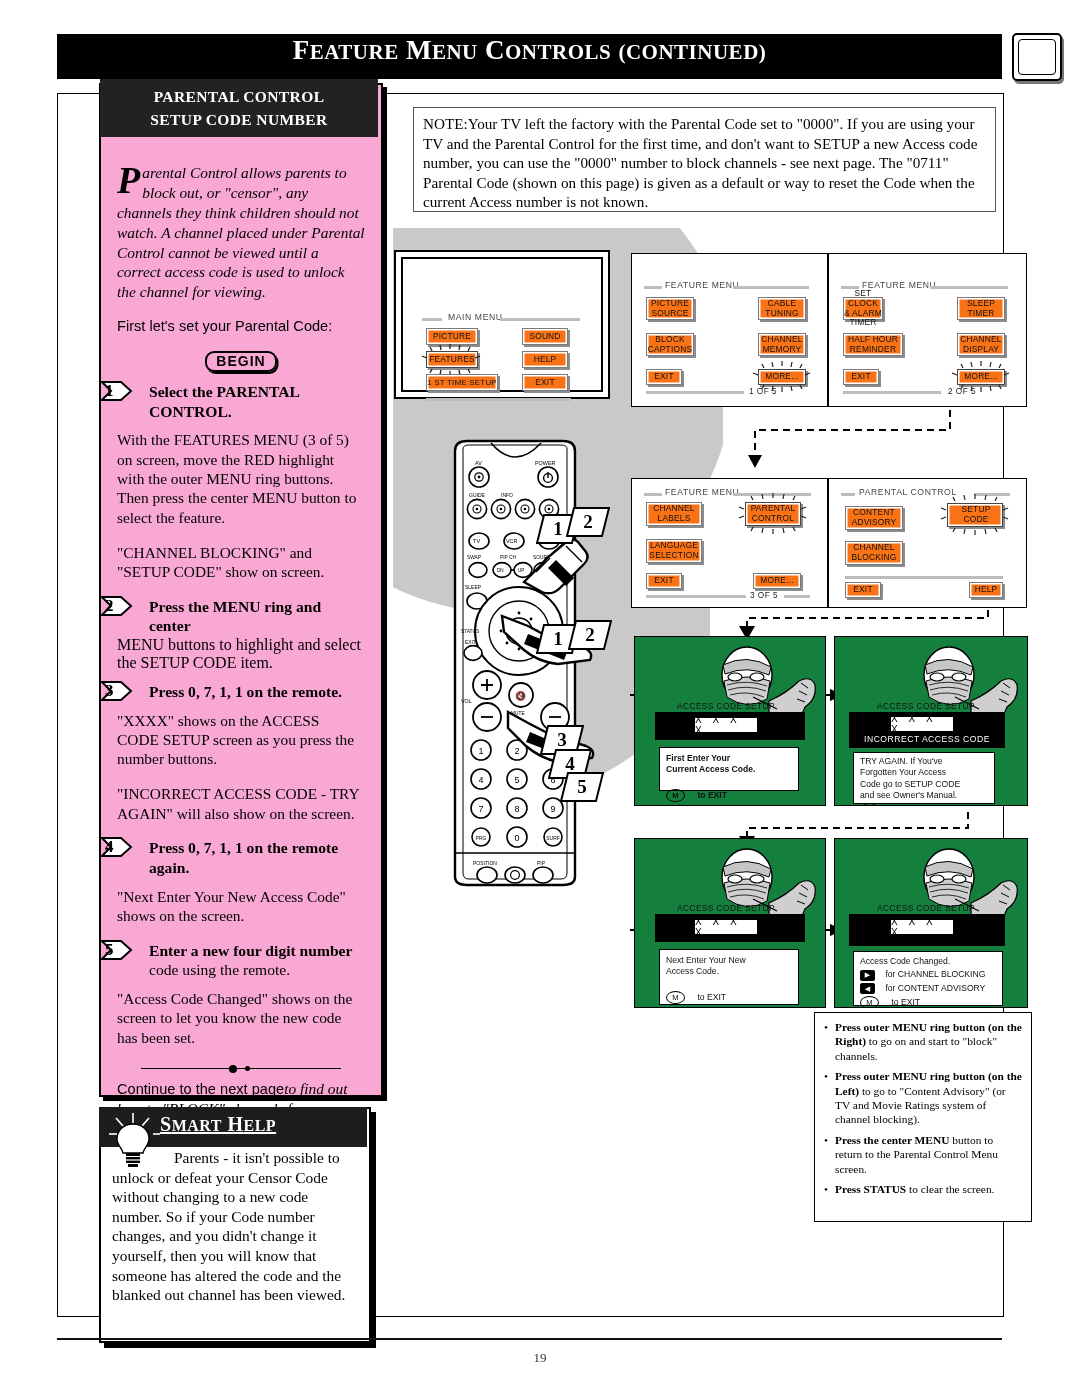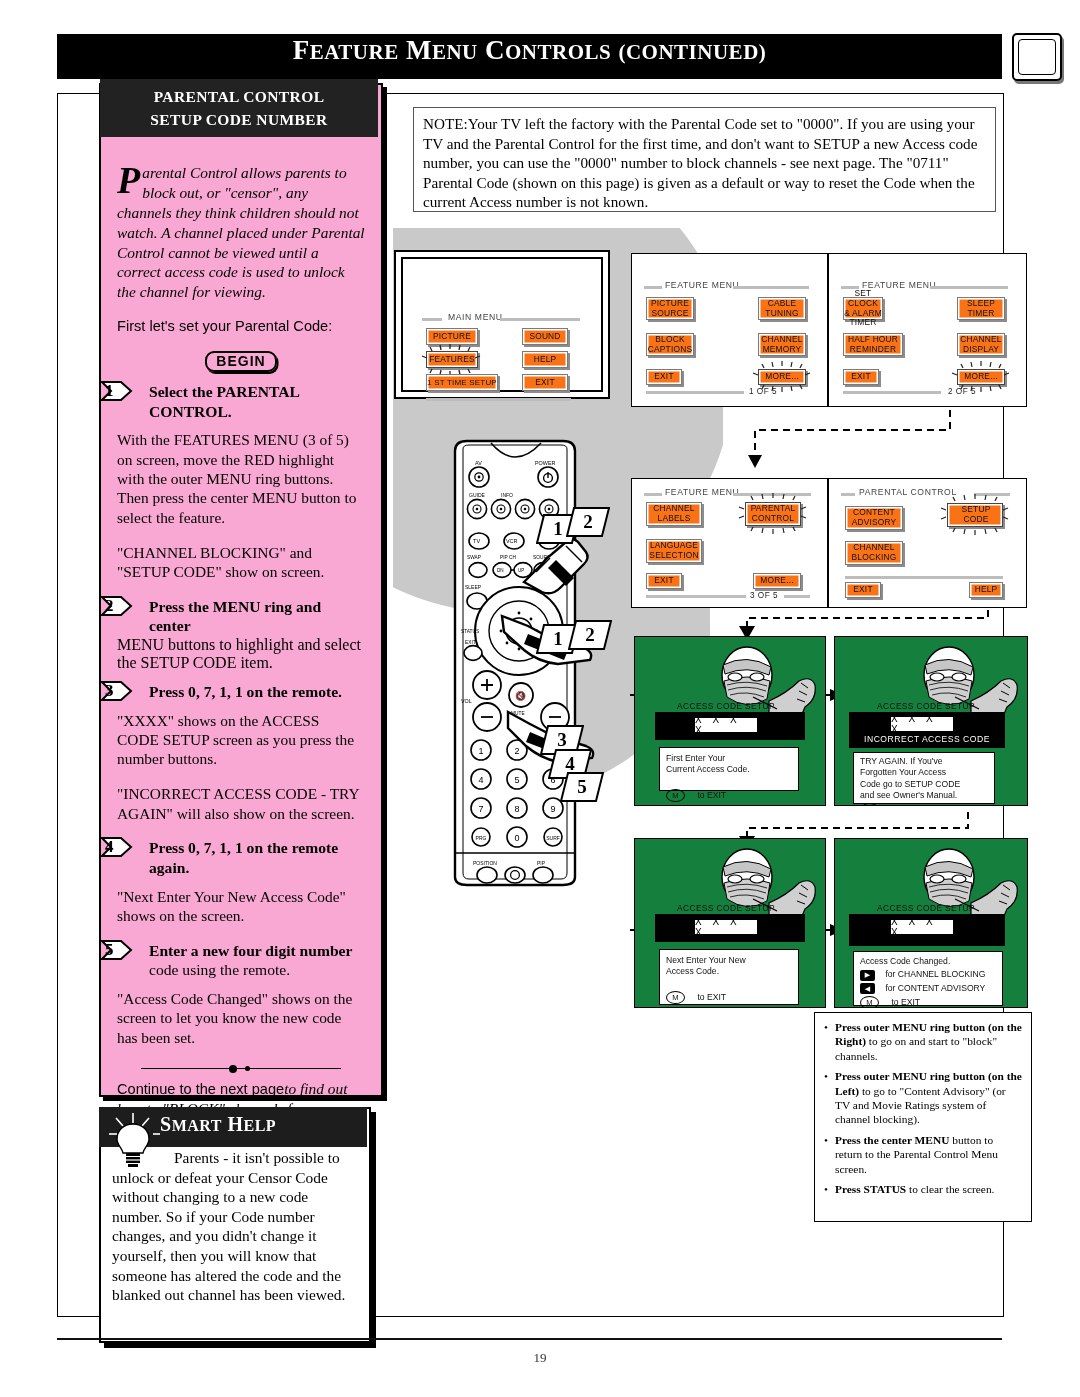--- a/index.html
+++ b/index.html
@@ -50,21 +50,21 @@
   .sep i{position:absolute;left:104px;top:3.5px;width:5px;height:5px;border-radius:50%;background:#000;}
 
   .cont-line{font-family:"Liberation Sans",sans-serif;font-size:14.6px;line-height:19px;}
   .cont-ital{font-family:"Liberation Serif",serif;font-style:italic;font-size:15.4px;line-height:19.6px;}
 
   
   .sh-box{position:absolute;left:99px;top:1107px;width:268px;height:232px;border:2px solid #000;background:#fff;
       box-shadow:5px 5px 0 #000;}
   .sh-bar{position:absolute;left:99px;top:1107px;width:268px;height:40px;background:#1d1d1d;z-index:4;}
   .sh-title{position:absolute;left:160px;top:1113px;font-family:"Liberation Serif",serif;font-weight:bold;color:#fff;
-      font-size:20px;letter-spacing:.5px;z-index:6;}
+      font-size:20px;letter-spacing:.5px;z-index:6;text-decoration:underline;}
   .sh-title .sc{font-size:16px;}
   .bulb{position:absolute;left:106px;top:1112px;width:62px;height:62px;z-index:6;}
   .sh-text{position:absolute;left:112px;top:1148px;width:244px;font-family:"Liberation Serif",serif;font-size:15.4px;line-height:19.6px;}
   .sh-text .ind{display:inline-block;width:62px;}
 
   
   .note{position:absolute;left:413px;top:107px;width:583px;height:105px;border:1px solid #555;background:#fff;
       padding:6px 9px;box-sizing:border-box;font-family:"Liberation Serif",serif;font-size:15.2px;line-height:19.6px;}
 
   
@@ -416,21 +416,21 @@
       <g stroke="#000" stroke-width="1" fill="none">
           <path d="M94 42 L101 47"></path>
           <path d="M92 50 L100 54"></path>
           <path d="M90 58 L98 61"></path>
         </g>
       <path d="M46 56 L70 68" stroke="#000" stroke-width="1.2" fill="none"></path>
     </svg>
     <div class="acs-label" style="left:42px;top:64px;">ACCESS CODE SETUP</div>
     <div class="blackbar" style="left:20px;top:75px;width:150px;height:28px;"></div>
     <div class="xxxx" style="left:60px;top:81px;width:62px;height:14px;">X X X X</div>
-    <div class="msg" style="left:24px;top:110px;width:140px;height:44px;">
+    <div class="msg" style="left:24px;top:110px;width:140px;height:44px;font-weight:bold;">
       <div>First Enter Your</div>
       <div>Current Access Code.</div>
       <div style="margin-top:13px;">
         <span class="mkey">M</span>
         <span style="margin-left:10px;">to EXIT</span>
       </div>
     </div>
   </div>
 
   <div class="acs" style="left:834px;top:636px;width:192px;height:168px;">

